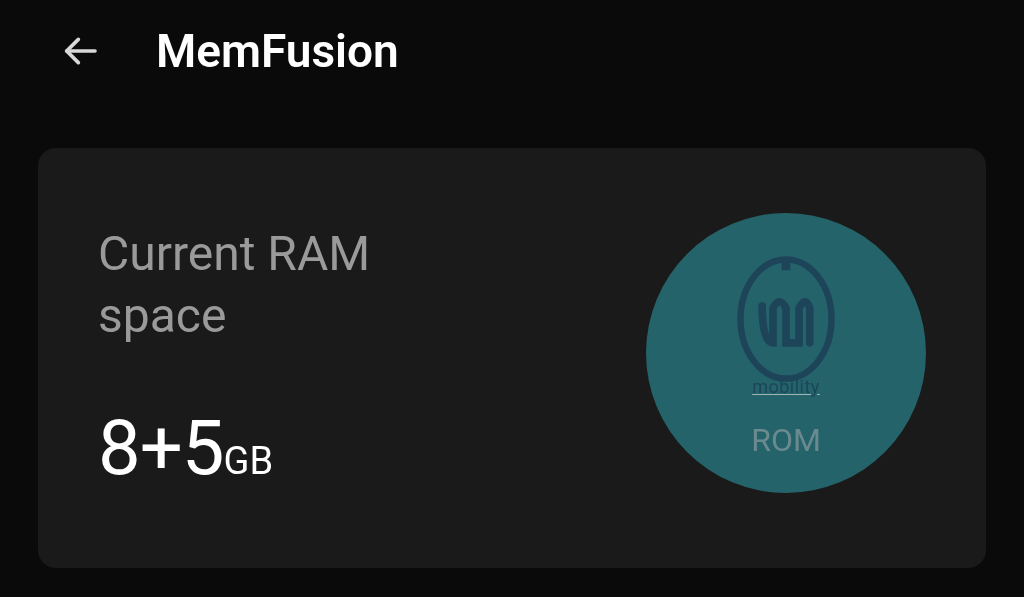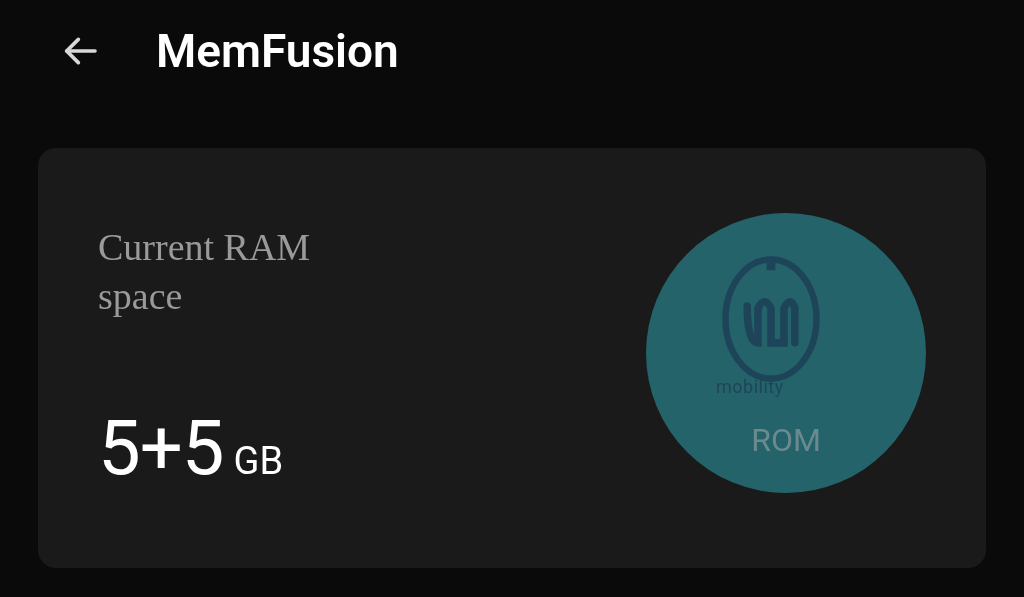--- a/index.html
+++ b/index.html
@@ -48,41 +48,39 @@
       justify-content: space-between;
       min-height: 390px;
     }
     .info-block {
       display: flex;
       flex-direction: column;
       justify-content: space-between;
       height: 270px;
     }
     .card-label {
-      font-size: 38px;
+      font-size: 48px;
       color: #9a9a9a;
       line-height: 1.3;
       max-width: 280px;
-      font-family: Liberation Serif, serif;
     }
     .ram-value-row {
       display: flex;
       align-items: baseline;
     }
     .ram-value {
       font-size: 76px;
       font-weight: 400;
       color: #ffffff;
       letter-spacing: -1px;
     }
     .ram-unit {
       font-size: 38px;
       font-weight: 400;
       color: #ffffff;
-      margin-left: 10px;
     }
     .venn-diagram {
       position: relative;
       width: 460px;
       height: 300px;
     }
     .circle {
       position: absolute;
       border-radius: 50%;
       display: flex;
@@ -116,22 +114,23 @@
     }
     .watermark {
       position: absolute;
       left: 50%;
       top: 45%;
       transform: translate(-50%, -50%);
       width: 140px;
       height: 170px;
       display: flex;
       flex-direction: column;
-      align-items: flex-start;
+      align-items: center;
       opacity: 0.65;
+      text-decoration: underline;
     }
     .watermark-icon {
       width: 110px;
       height: 130px;
     }
     .watermark-text {
       font-size: 18px;
       color: #1a3550;
       margin-top: -8px;
       letter-spacing: 0.5px;
@@ -147,21 +146,21 @@
       <polyline points="11 5 4 12 11 19"></polyline>
     </svg>
   </div>
   <h1 class="page-title">MemFusion</h1>
 </div>
 
 <div class="card">
   <div class="info-block">
     <div class="card-label">Current RAM space</div>
     <div class="ram-value-row">
-      <span class="ram-value">5+5</span>
+      <span class="ram-value">8+5</span>
       <span class="ram-unit">GB</span>
     </div>
   </div>
   <div class="venn-diagram">
     <div class="circle circle-rom">
       <div class="watermark">
         <svg class="watermark-icon" viewBox="0 0 100 120">
           <ellipse cx="50" cy="60" rx="42" ry="55" fill="none" stroke="#1a3550" stroke-width="6"></ellipse>
           <rect x="46" y="3" width="8" height="12" fill="#1a3550"></rect>
           <path d="M 28 48 Q 28 82 38 82 L 38 50 Q 44 38 50 50 L 50 82 Q 56 82 62 82 L 62 50 Q 68 38 72 50 L 72 82" fill="none" stroke="#1a3550" stroke-width="7" stroke-linecap="round"></path>

